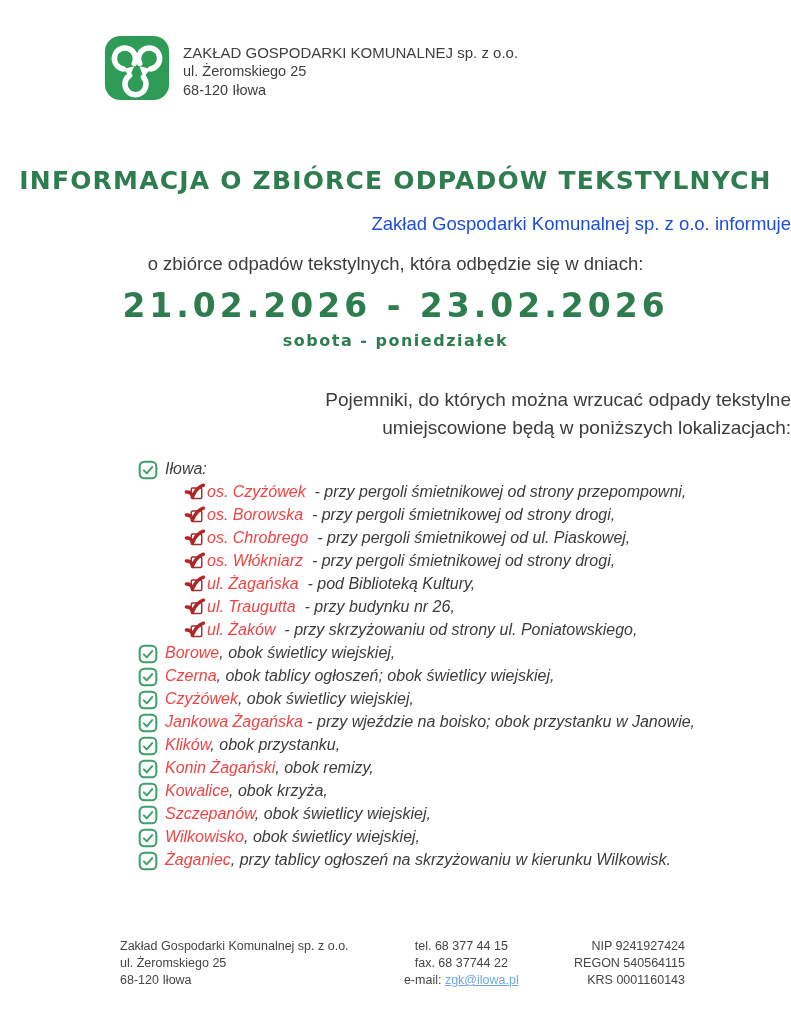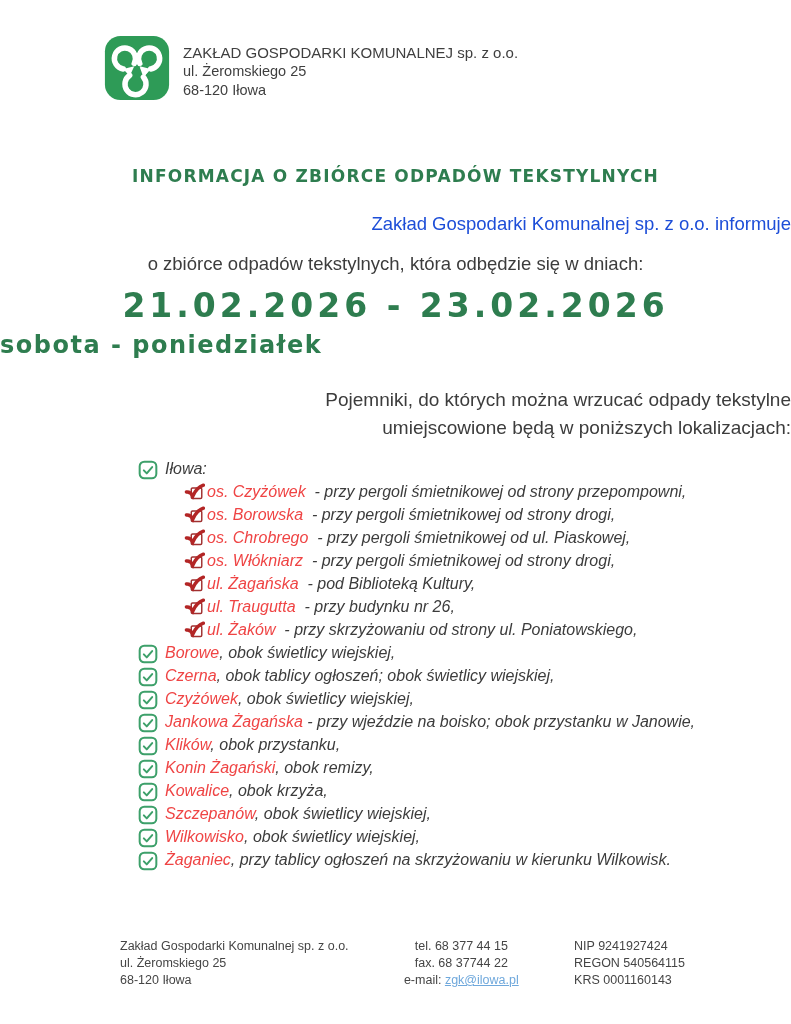--- a/index.html
+++ b/index.html
@@ -12,33 +12,33 @@
 
   
   .letterhead { position:absolute; top:35px; left:104px; display:flex; align-items:flex-start; }
   .logo-box { width:66px; height:66px; flex:0 0 66px; }
   .org-block { margin-left:13px; padding-top:8px; font-size:14.5px; line-height:19px; color:#3f3f3f; }
   .org-block .org-name { font-size:15px; }
 
   
   .main-title {
     position:absolute; top:166px; left:0; width:100%; text-align:center;
-    font-weight:bold; font-size:17px; letter-spacing:1.2px; color:#2e7d4f;
+    font-weight:bold; font-size:25px; letter-spacing:1.2px; color:#2e7d4f;
     font-family:"DejaVu Sans","Liberation Sans",sans-serif;
   }
   .intro-1 { position:absolute; top:213px; left:0; width:100%; text-align:right; font-size:18.5px; color:#1d4ed8; }
   .intro-2 { position:absolute; top:253px; left:0; width:100%; text-align:center; font-size:18.5px; color:#3c3c3c; }
   .date-range {
     position:absolute; top:286px; left:0; width:100%; text-align:center;
     font-weight:bold; font-size:33px; letter-spacing:4px; color:#2e7d4f;
     font-family:"DejaVu Sans","Liberation Sans",sans-serif;
   }
   .date-days {
-    position:absolute; top:331px; left:0; width:100%; text-align:left;
-    font-weight:bold; font-size:24px; letter-spacing:1.5px; color:#2e7d4f;
+    position:absolute; top:331px; left:0; width:100%; text-align:center;
+    font-weight:bold; font-size:16px; letter-spacing:1.5px; color:#2e7d4f;
     font-family:"DejaVu Sans","Liberation Sans",sans-serif;
   }
   .lead-par {
     position:absolute; top:386px; left:0; width:100%; text-align:right;
     font-size:19px; line-height:28px; color:#3c3c3c;
   }
 
   
   .loc-list { position:absolute; top:458px; left:138px; width:578px; font-size:16px; line-height:22px; color:#3c3c3c; }
   .loc-row { display:flex; align-items:flex-start; margin-bottom:1px; }
@@ -50,21 +50,21 @@
   .loc-desc { color:#3c3c3c; }
 
   
   .footer {
     position:absolute; top:938px; left:0; width:791px;
     display:flex; justify-content:space-between;
     padding-left:120px; padding-right:106px;
     font-size:12.5px; line-height:17px; color:#454545;
   }
   .footer .col-mid { text-align:center; }
-  .footer .col-right { text-align:left; }
+  .footer .col-right { text-align:right; }
   .email-link { color:#6fa8dc; text-decoration:underline; cursor:pointer; }
 </style>
 </head>
 <body>
 
 <div class="page">
 
   <div class="letterhead">
     <div class="logo-box">
       <svg viewBox="0 0 72 72" width="66" height="66">

